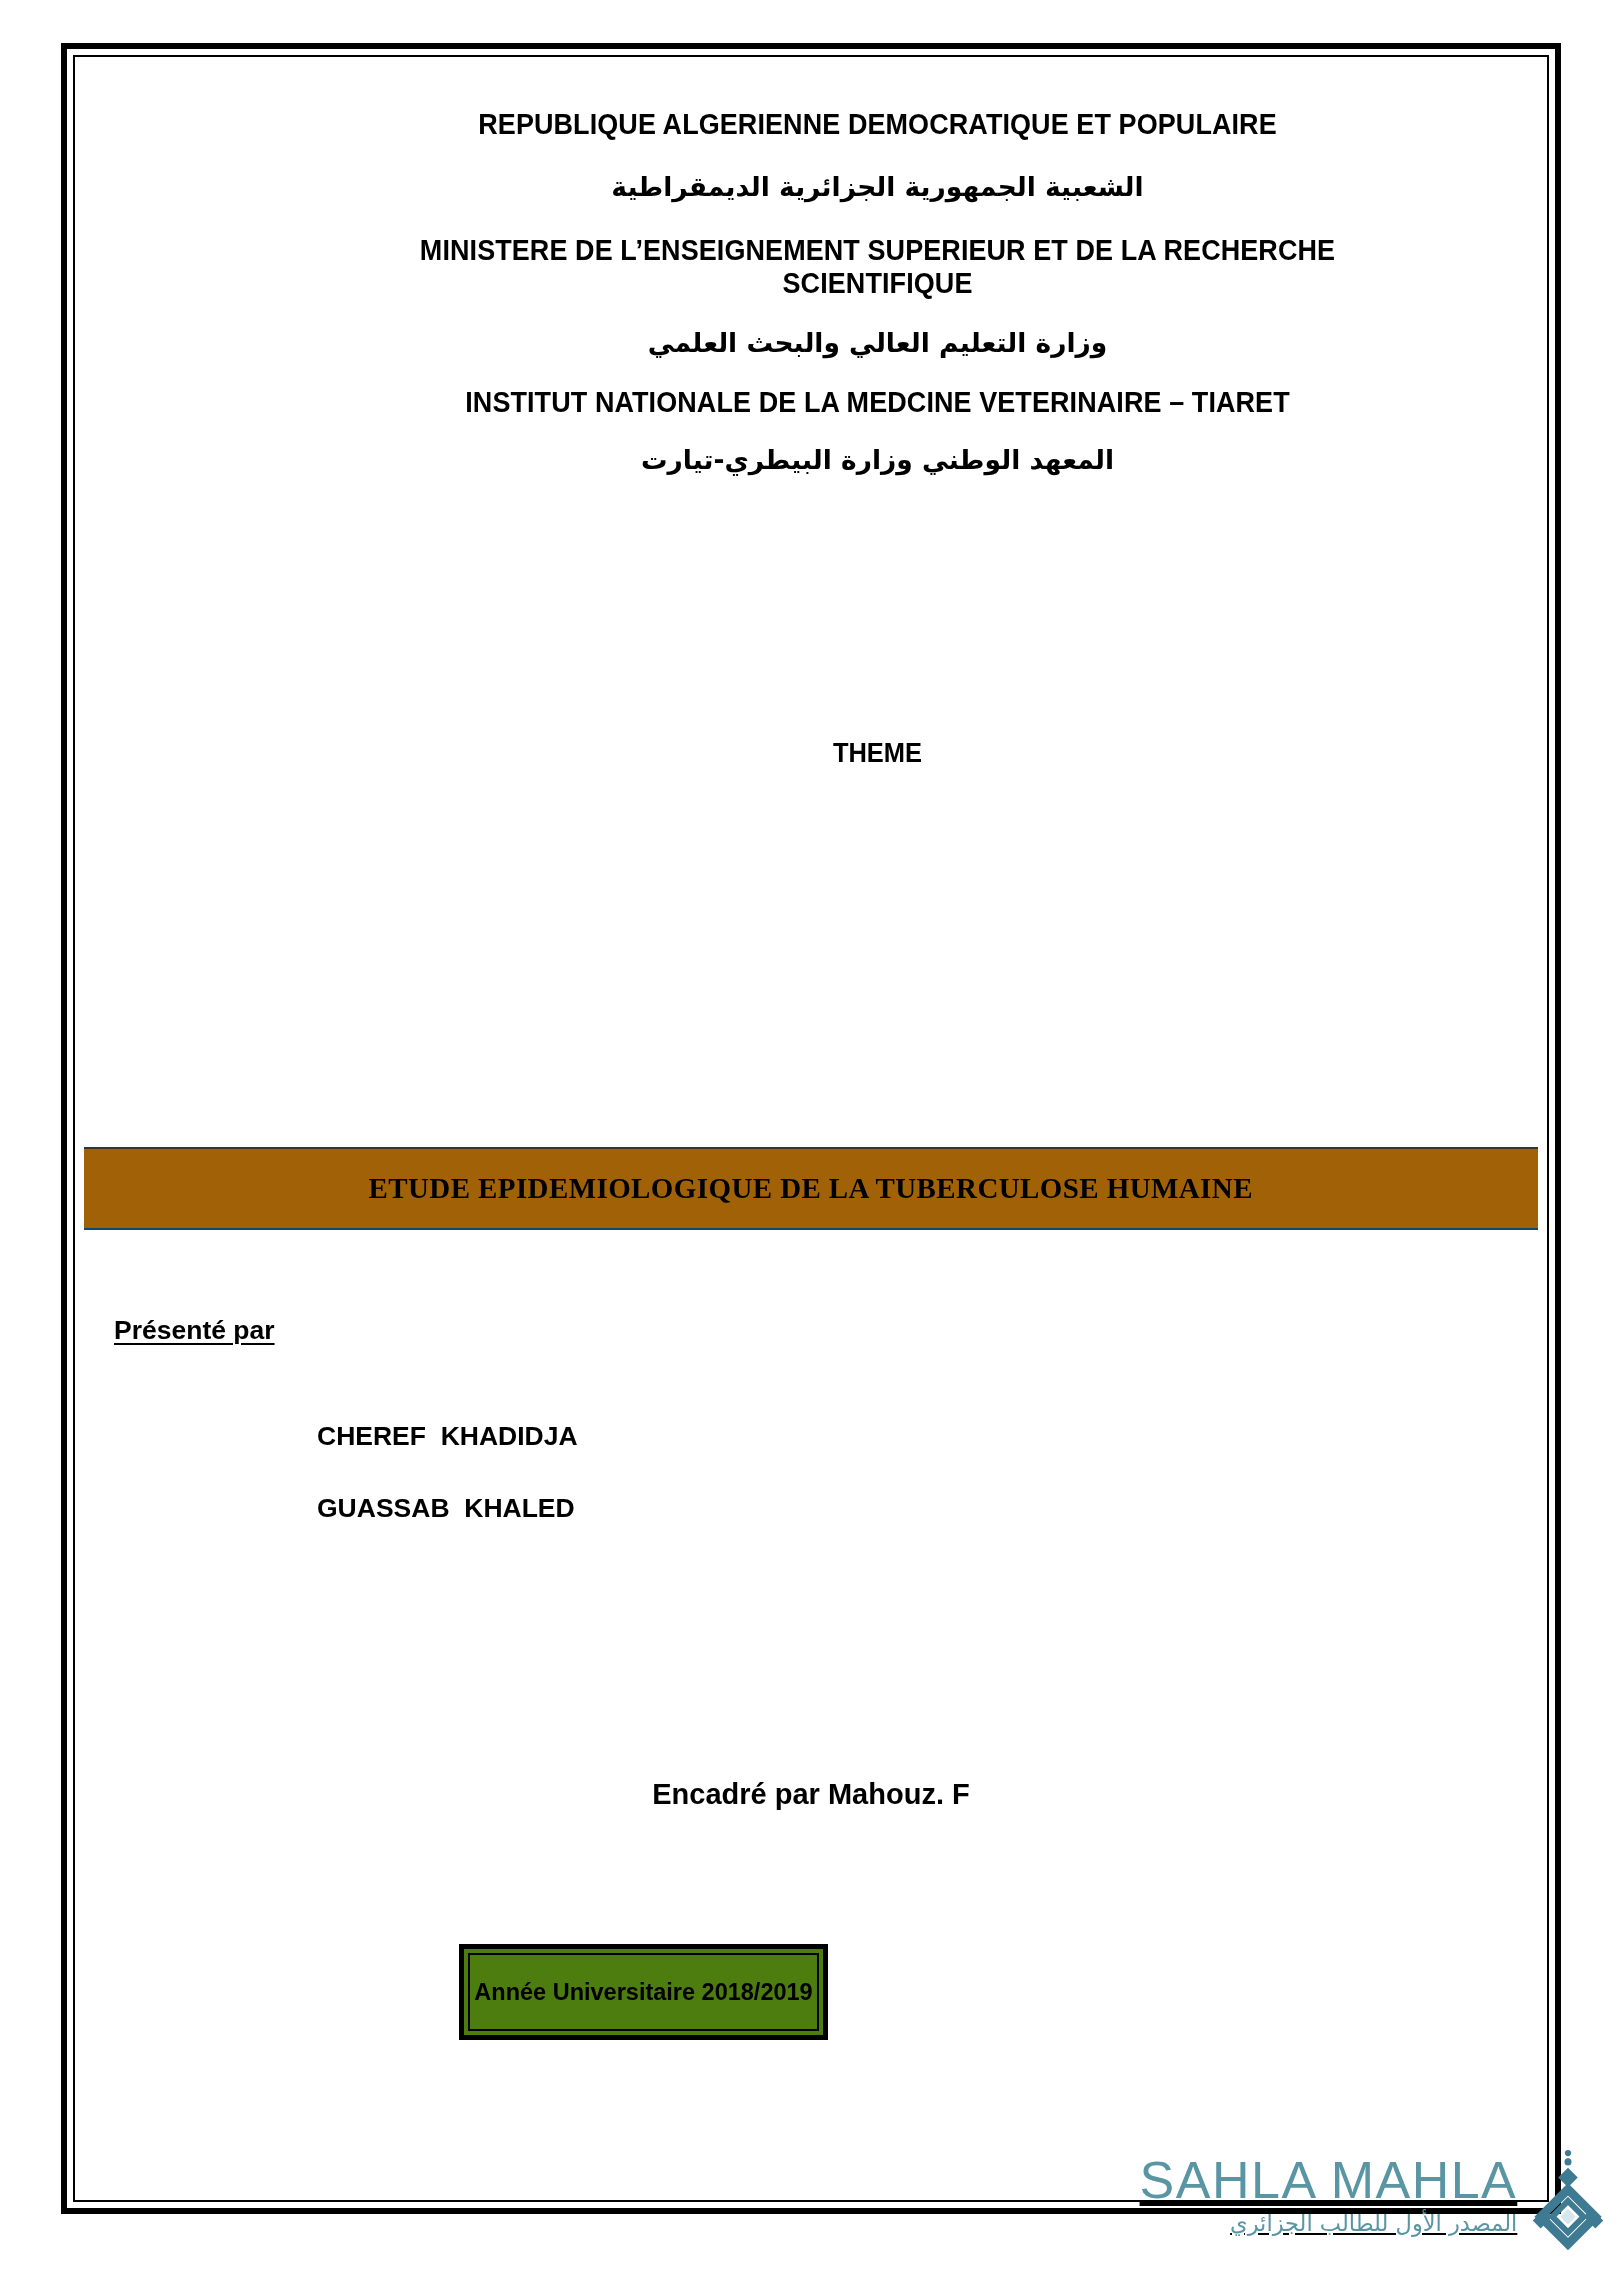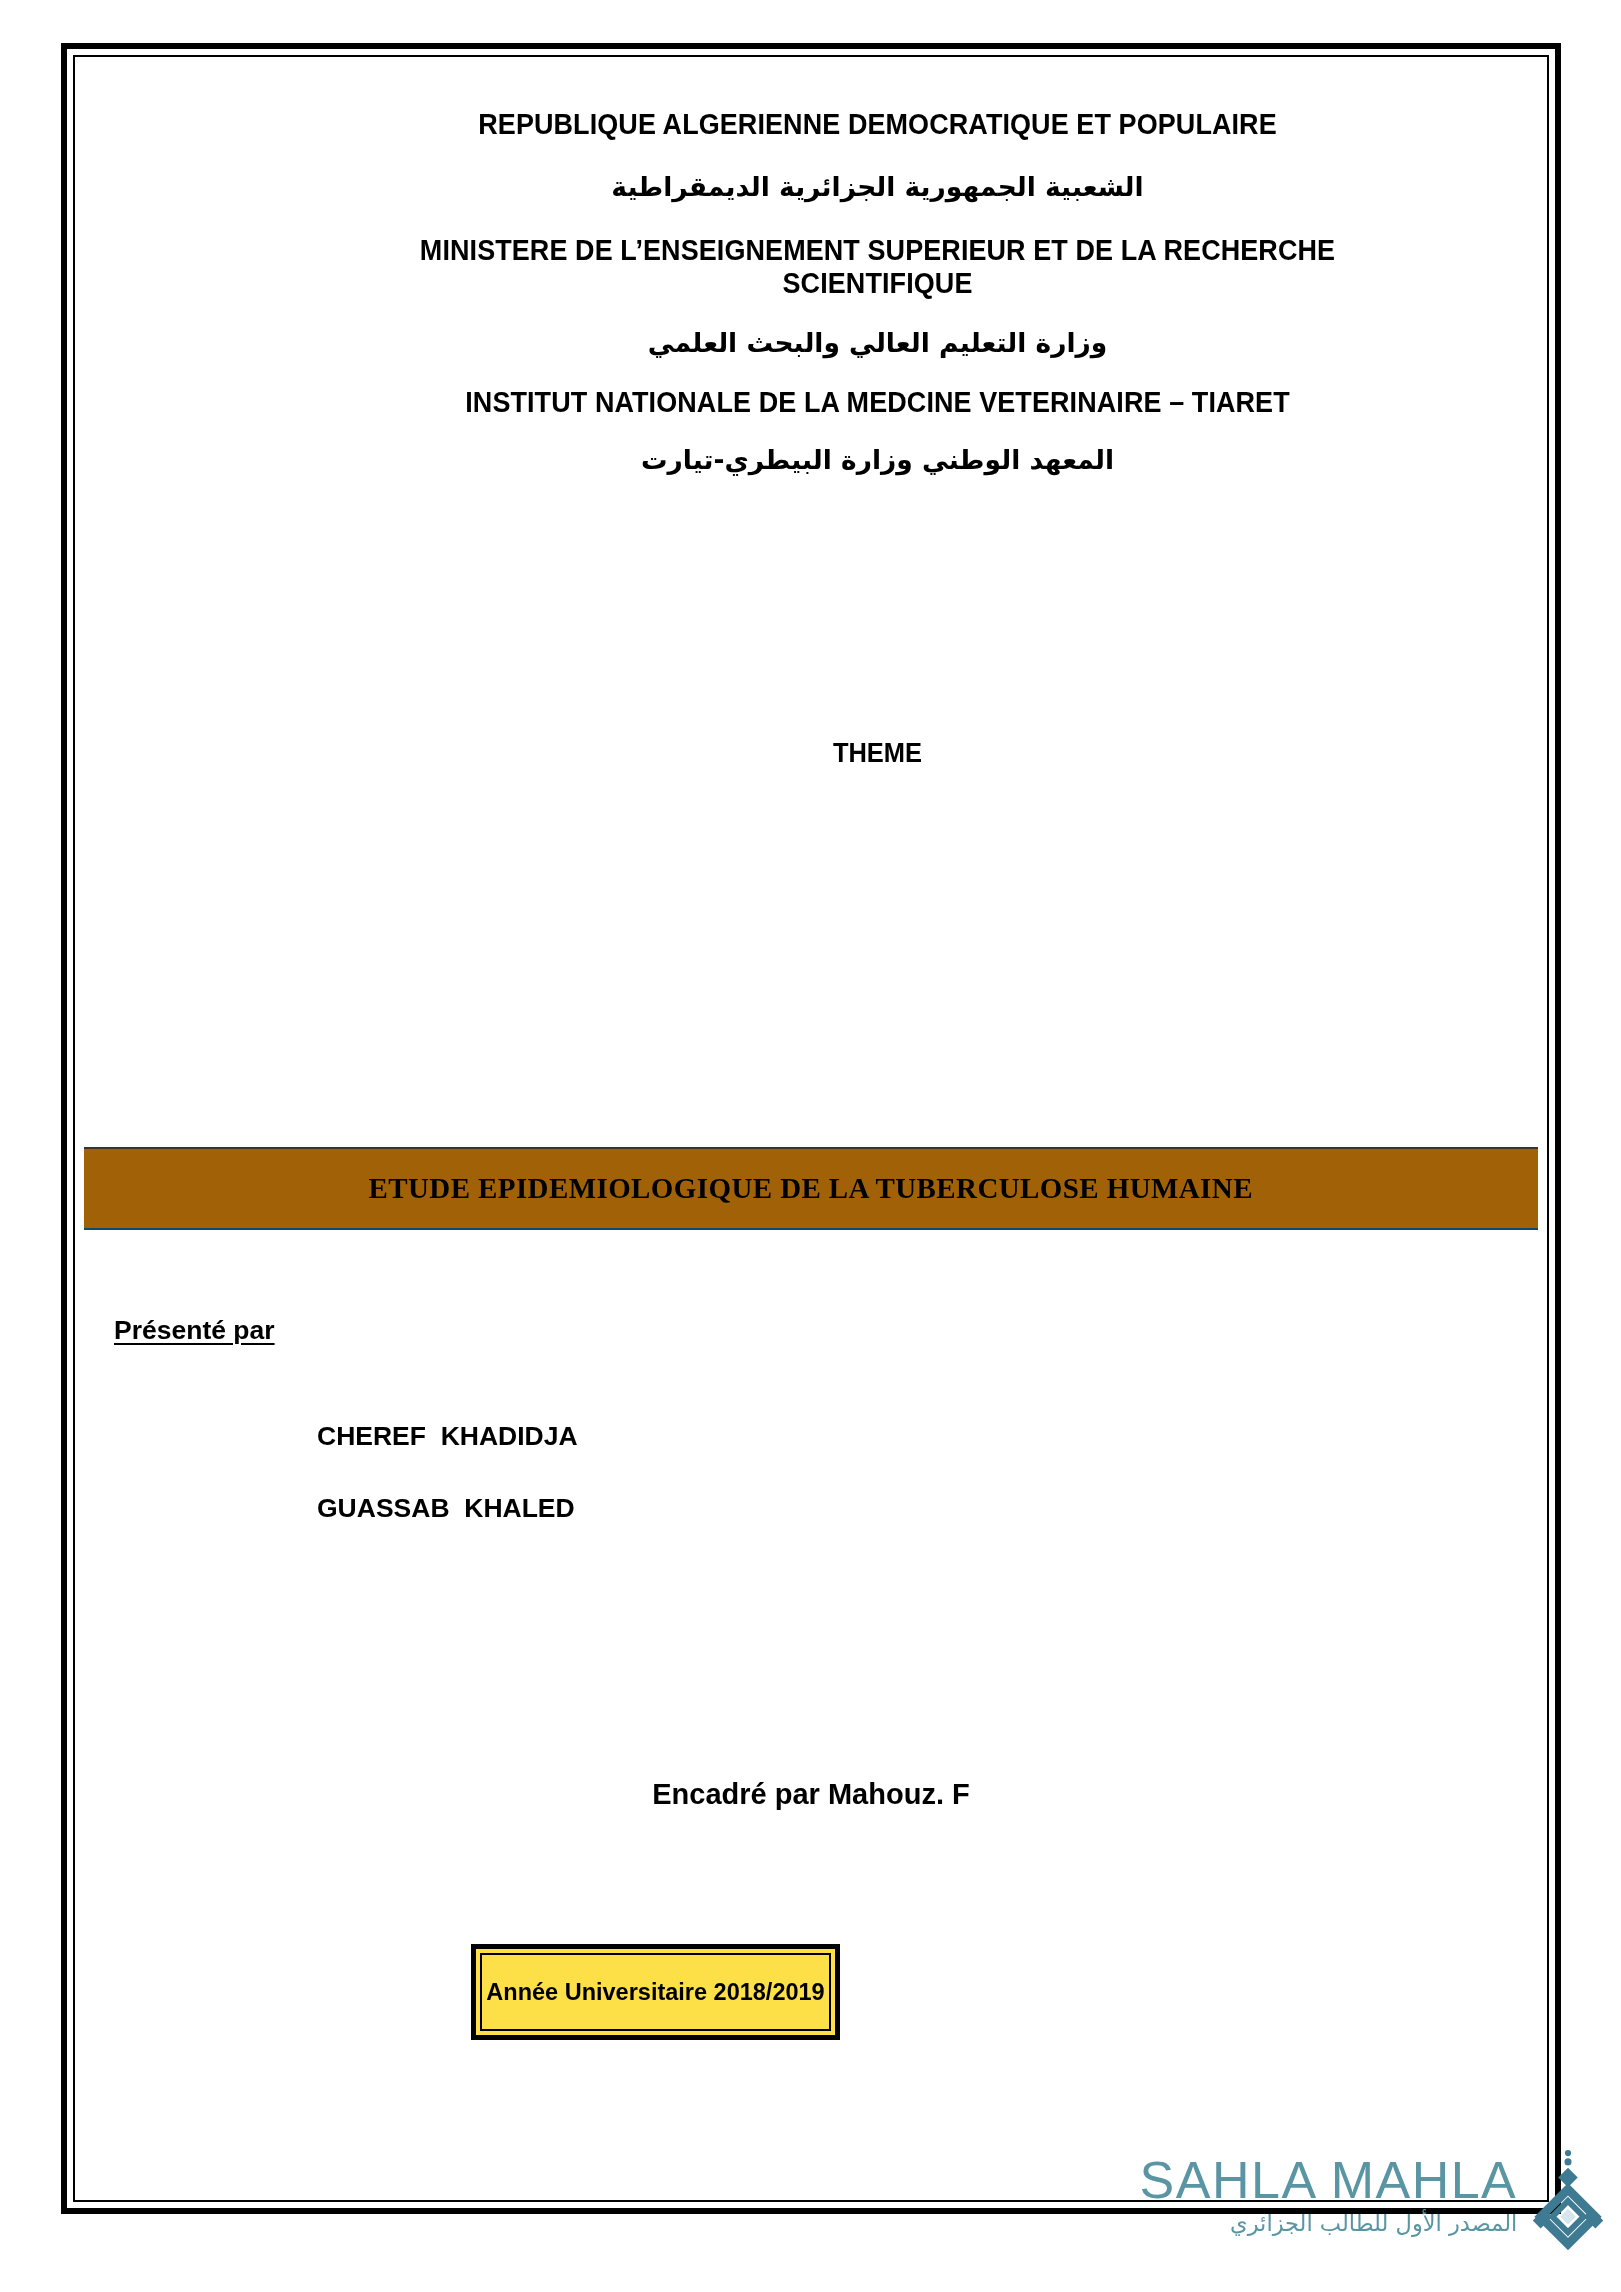--- a/index.html
+++ b/index.html
@@ -151,26 +151,26 @@
     text-align: center;
     font-family: "Liberation Sans Narrow", "Liberation Sans", sans-serif;
     font-weight: bold;
     font-size: 29px;
     color: #000;
   }
 
   
   .year-box {
     position: absolute;
-    left: 404px;
+    left: 392px;
     top: 1895px;
     width: 369px;
     height: 96px;
     border: 5.9px solid #000;
-    background: #fde047;
+    background: #4d7c0f;
     padding: 3.9px;
   }
   .year-box-inner {
     width: 100%;
     height: 100%;
     border: 2px solid #000;
     display: flex;
     align-items: center;
     justify-content: center;
   }
@@ -185,21 +185,21 @@
   .watermark {
     position: absolute;
     right: 7.8px;
     bottom: 37px;
     display: flex;
     align-items: flex-start;
     gap: 5.9px;
     z-index: 5;
     pointer-events: none;
   }
-  .wm-textblock { text-align: right; padding-top: 5.9px; }
+  .wm-textblock { text-align: right; padding-top: 5.9px; text-decoration: underline; }
   .wm-title {
     font-family: "Liberation Sans", sans-serif;
     font-size: 52px;
     font-weight: normal;
     color: #5A95A4;
     letter-spacing: 1.5px;
     line-height: 1;
     white-space: nowrap;
   }
   .wm-sub {

